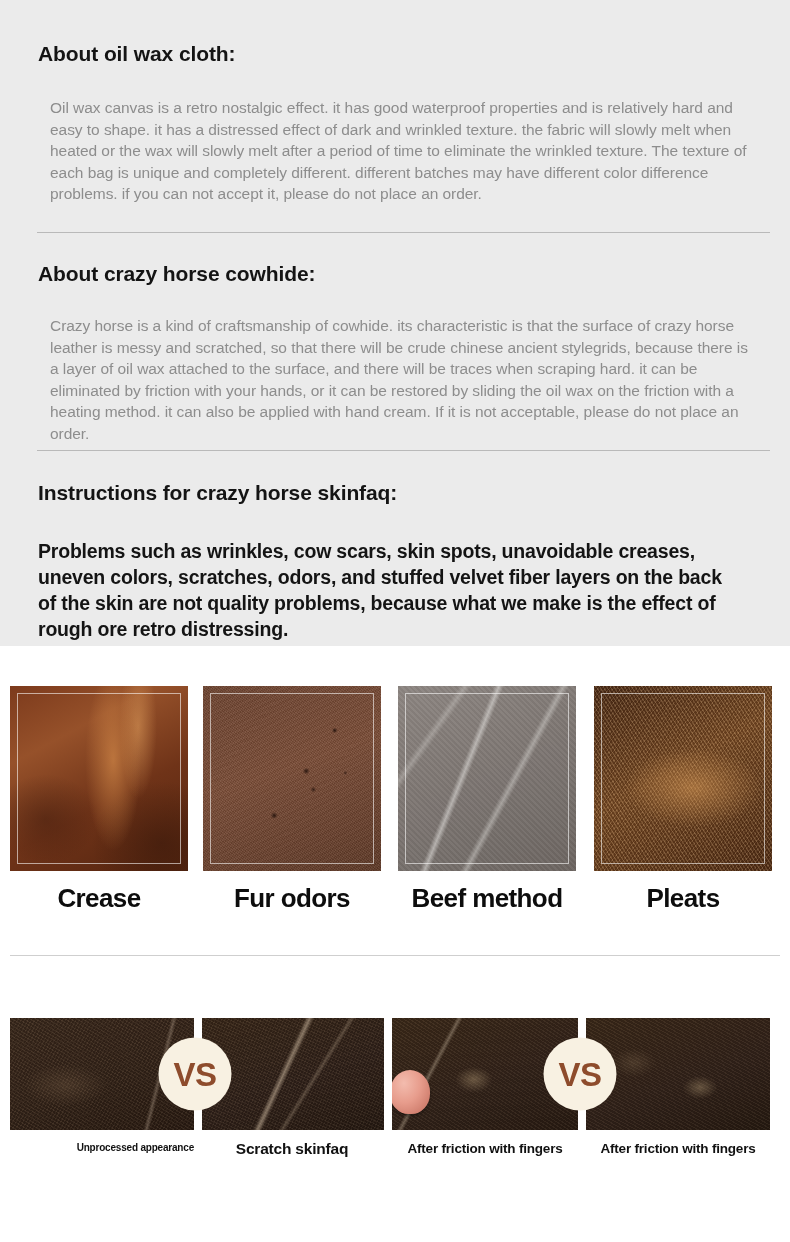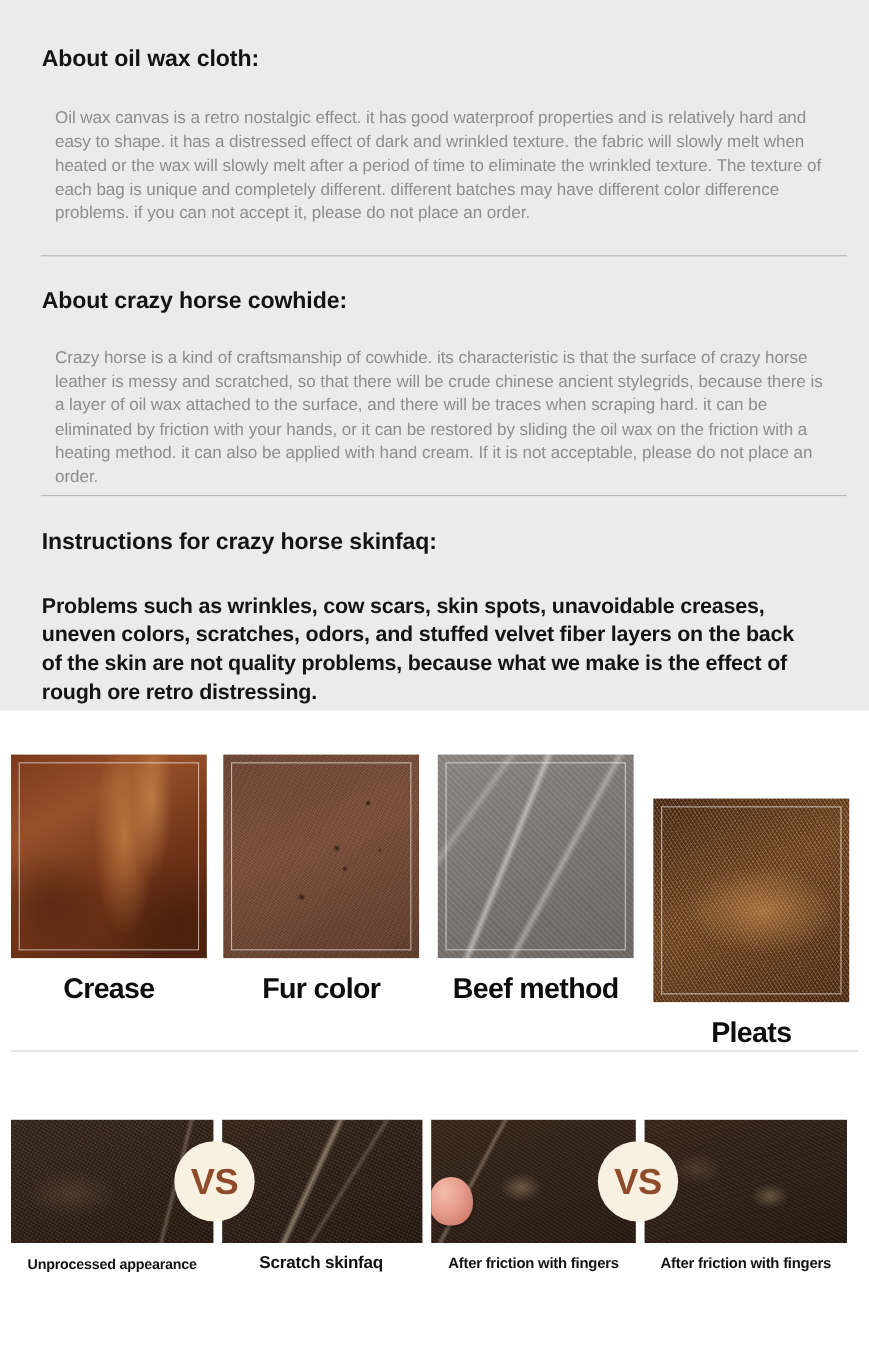--- a/index.html
+++ b/index.html
@@ -206,29 +206,29 @@
 
 <div class="swatch-row">
 
   <div class="swatch-cell" style="left:10px;">
     <div class="swatch tex-crease"></div>
     <div class="swatch-label">Crease</div>
   </div>
 
   <div class="swatch-cell" style="left:203px;">
     <div class="swatch tex-fur"></div>
-    <div class="swatch-label">Fur color</div>
+    <div class="swatch-label">Fur odors</div>
   </div>
 
   <div class="swatch-cell" style="left:398px;">
     <div class="swatch tex-tendon"></div>
     <div class="swatch-label">Beef method</div>
   </div>
 
-  <div class="swatch-cell" style="left:594px;margin-top:40px;">
+  <div class="swatch-cell" style="left:594px;">
     <div class="swatch tex-pleats"></div>
     <div class="swatch-label">Pleats</div>
   </div>
 </div>
 
 <div id="div3"></div>
 
 <div class="vs-row">
 
   <div class="vs-pair" style="left:10px; width:374px;">
@@ -239,19 +239,19 @@
 
   <div class="vs-pair" style="left:392px; width:378px;">
     <div class="vs-img tex-dark-c" style="left:0; width:186px;">
       <div class="finger"></div>
     </div>
     <div class="vs-img tex-dark-d" style="left:194px; width:184px;"></div>
     <div class="vs-badge" style="left:188px;">VS</div>
   </div>
 </div>
 
-<div class="vs-caption" style="left:10px; top:1142px; width:184px; font-size:13px;">Unprocessed appearance</div>
+<div class="vs-caption" style="left:10px; top:1142px; width:184px; font-size:10px;text-align:right;">Unprocessed appearance</div>
 
 <div class="vs-caption" style="left:200px; top:1140px; width:184px; font-size:15.5px;">Scratch skinfaq</div>
 
 <div class="vs-caption" style="left:392px; top:1141px; width:186px; font-size:13.5px;">After friction with fingers</div>
 
 <div class="vs-caption" style="left:586px; top:1141px; width:184px; font-size:13.5px;">After friction with fingers</div>
 
 </body></html>

